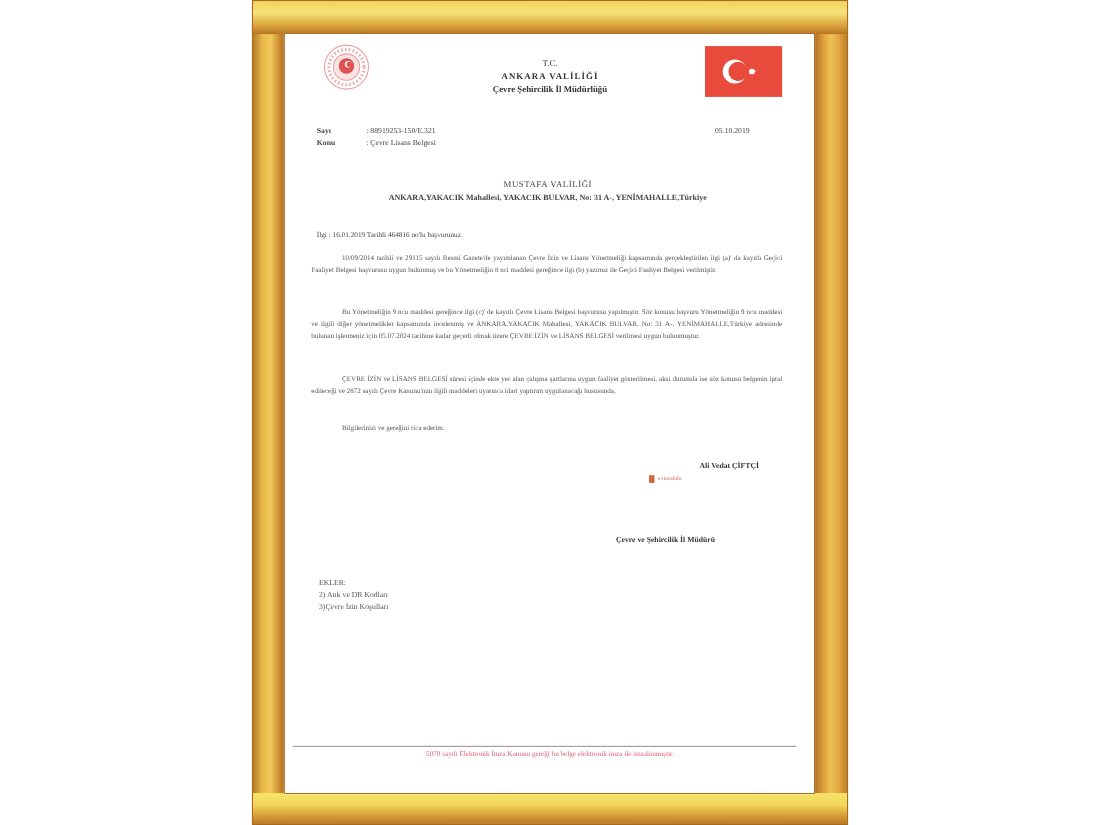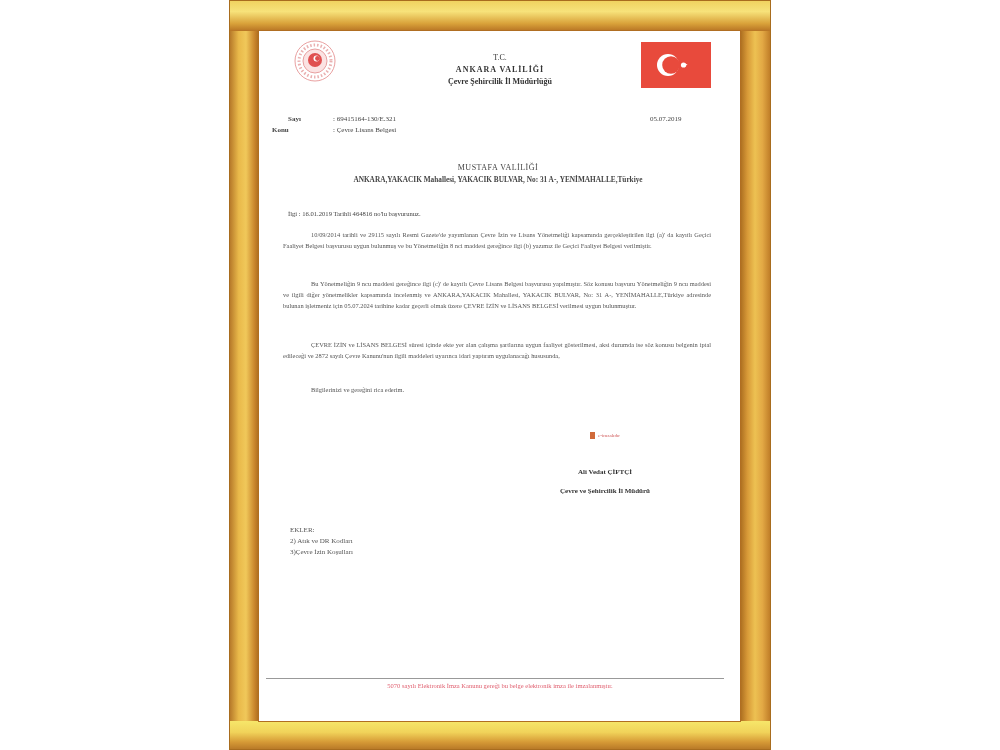--- a/index.html
+++ b/index.html
@@ -65,39 +65,39 @@
 
 <svg class="flag" viewBox="0 0 70 46">
   <rect width="70" height="46" fill="#e84a3c"></rect>
   <circle cx="27" cy="23" r="11" fill="#fff"></circle>
   <circle cx="30" cy="23" r="8.8" fill="#e84a3c"></circle>
   <polygon points="40,23 44.5,21 43.5,25.5 46.5,22 42,22.5" fill="#fff"></polygon>
   <circle cx="42.5" cy="23" r="2.6" fill="#fff"></circle>
 </svg>
 
 <div class="t bold" style="left:288px; top:114px;">Sayı</div>
-<div class="t" style="left:333px; top:114px;">: 69415164-130/E.321</div>
-<div class="t bold" style="left:272px; top:125px;">Konu</div>
+<div class="t" style="left:333px; top:114px;">: 88919253-150/E.321</div>
+<div class="t bold" style="left:288px; top:125px;">Konu</div>
 <div class="t" style="left:333px; top:125px;font-family:Liberation Serif, serif;">: Çevre Lisans Belgesi</div>
-<div class="t" style="left:650px; top:114px;">05.07.2019</div>
+<div class="t" style="left:650px; top:114px;">05.10.2019</div>
 
 <div class="t" style="left:283px; top:162px; width:430px; text-align:center; font-size:8px; letter-spacing:0.5px;">MUSTAFA VALİLİĞİ</div>
 <div class="t bold" style="left:283px; top:174px; width:430px; text-align:center; font-size:7.3px;">ANKARA,YAKACIK Mahallesi, YAKACIK BULVAR, No: 31 A-, YENİMAHALLE,Türkiye</div>
 
 <div class="t" style="left:288px; top:208px; font-size:6.6px;">İlgi : 16.01.2019 Tarihli 464816 no'lu başvurunuz.</div>
 
 <div class="body-p indent" style="top:229px;">10/09/2014 tarihli ve 29115 sayılı Resmi Gazete'de yayımlanan Çevre İzin ve Lisans Yönetmeliği kapsamında gerçekleştirilen ilgi (a)' da kayıtlı Geçici Faaliyet Belgesi başvurusu uygun bulunmuş ve bu Yönetmeliğin 8 nci maddesi gereğince ilgi (b) yazımız ile Geçici Faaliyet Belgesi verilmiştir.</div>
 <div class="body-p indent" style="top:278px;">Bu Yönetmeliğin 9 ncu maddesi gereğince ilgi (c)' de kayıtlı Çevre Lisans Belgesi başvurusu yapılmıştır. Söz konusu başvuru Yönetmeliğin 9 ncu maddesi ve ilgili diğer yönetmelikler kapsamında incelenmiş ve ANKARA,YAKACIK Mahallesi, YAKACIK BULVAR, No: 31 A-, YENİMAHALLE,Türkiye adresinde bulunan işletmeniz için 05.07.2024 tarihine kadar geçerli olmak üzere ÇEVRE İZİN ve LİSANS BELGESİ verilmesi uygun bulunmuştur.</div>
 <div class="body-p indent" style="top:339px;">ÇEVRE İZİN ve LİSANS BELGESİ süresi içinde ekte yer alan çalışma şartlarına uygun faaliyet gösterilmesi, aksi durumda ise söz konusu belgenin iptal edileceği ve 2872 sayılı Çevre Kanunu'nun ilgili maddeleri uyarınca idari yaptırım uygulanacağı hususunda,</div>
 <div class="body-p indent" style="top:384px;">Bilgilerinizi ve gereğini rica ederim.</div>
 
 <div class="sig" style="top:432px; font-weight:normal; font-size:5px; color:#d05a5a;">
   <span style="display:inline-block; width:5px; height:7px; background:#d06a3a; vertical-align:middle; margin-right:3px;"></span><span>e-imzalıdır</span>
 </div>
-<div class="sig" style="top:468px;">Ali Vedat ÇİFTÇİ</div>
+<div class="sig" style="top:419px;text-align:right;">Ali Vedat ÇİFTÇİ</div>
 <div class="sig" style="top:455px;margin-top:32px;">Çevre ve Şehircilik İl Müdürü</div>
 
 <div class="t" style="left:290px; top:525px; font-size:7px; color:#555;">EKLER:</div>
 <div class="t" style="left:290px; top:536px; font-size:7px; color:#555;">2) Atık ve DR Kodları</div>
 <div class="t" style="left:290px; top:547px; font-size:7px; color:#555;">3)Çevre İzin Koşulları</div>
 
 <div class="rule"></div>
 <div class="footer">5070 sayılı Elektronik İmza Kanunu gereği bu belge elektronik imza ile imzalanmıştır.</div>
 
 </body></html>

